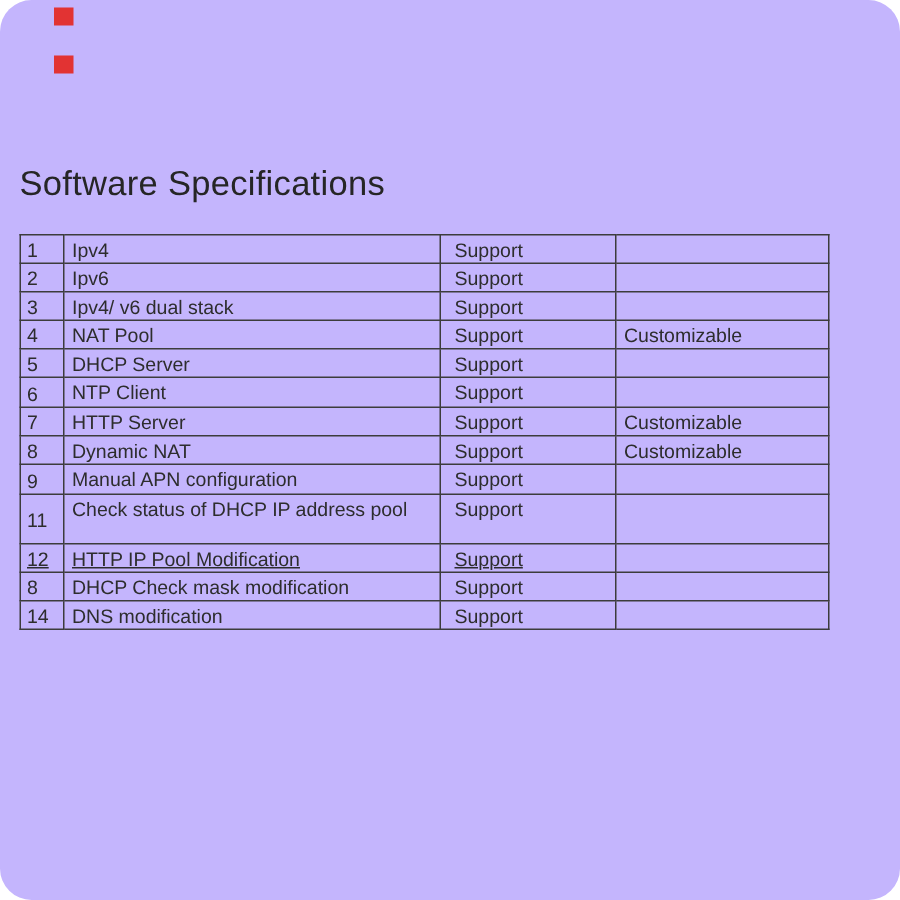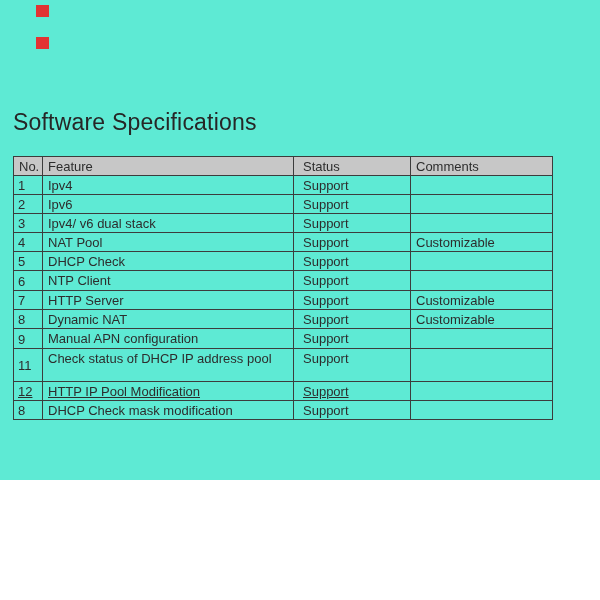--- a/index.html
+++ b/index.html
@@ -3,25 +3,26 @@
 <meta charset="utf-8">
 <style>
   html, body {
     margin: 0;
     padding: 0;
     background: #ffffff;
   }
   .page {
     position: relative;
     width: 600px;
-    height: 480px;
-    background: #5eead4;
+    height: 600px;
+    background: #c4b5fd;
     font-family: "Liberation Sans", "DejaVu Sans", sans-serif;
     color: #2d2d2d;
     overflow: hidden;
+    border-radius: 21px;
   }
   .marker {
     position: absolute;
     left: 36px;
     width: 13px;
     height: 12px;
     background: #e23333;
   }
   .marker-1 { top: 5px; }
   .marker-2 { top: 37px; }
@@ -94,26 +95,20 @@
   <h1 class="title">Software Specifications</h1>
 
   <table class="spec">
     <colgroup>
       <col class="c-no">
       <col class="c-feature">
       <col class="c-status">
       <col class="c-comments">
     </colgroup>
     <thead>
-      <tr class="head-row">
-        <th class="h-no">No.</th>
-        <th class="h-feature">Feature</th>
-        <th class="h-status">Status</th>
-        <th class="h-comments">Comments</th>
-      </tr>
     </thead>
     <tbody class="rows" id="rows">
         <tr>
     <td class="c-no">1</td>
     <td class="c-feature">Ipv4</td>
     <td class="c-status">Support</td>
     <td class="c-comments"></td>
   </tr>
         <tr>
     <td class="c-no">2</td>
@@ -128,21 +123,21 @@
     <td class="c-comments"></td>
   </tr>
         <tr>
     <td class="c-no">4</td>
     <td class="c-feature">NAT Pool</td>
     <td class="c-status">Support</td>
     <td class="c-comments">Customizable</td>
   </tr>
         <tr>
     <td class="c-no">5</td>
-    <td class="c-feature">DHCP Check</td>
+    <td class="c-feature">DHCP Server</td>
     <td class="c-status">Support</td>
     <td class="c-comments"></td>
   </tr>
         <tr>
     <td class="c-no">6</td>
     <td class="c-feature">NTP Client</td>
     <td class="c-status">Support</td>
     <td class="c-comments"></td>
   </tr>
         <tr>
@@ -174,16 +169,22 @@
     <td class="c-feature">HTTP IP Pool Modification</td>
     <td class="c-status">Support</td>
     <td class="c-comments"></td>
   </tr>
         <tr>
     <td class="c-no">8</td>
     <td class="c-feature">DHCP Check mask modification</td>
     <td class="c-status">Support</td>
     <td class="c-comments"></td>
   </tr>
+        <tr>
+    <td class="c-no">14</td>
+    <td class="c-feature">DNS modification</td>
+    <td class="c-status">Support</td>
+    <td class="c-comments"></td>
+  </tr>
       </tbody>
   </table>
 
 </div>
 
 </body></html>

